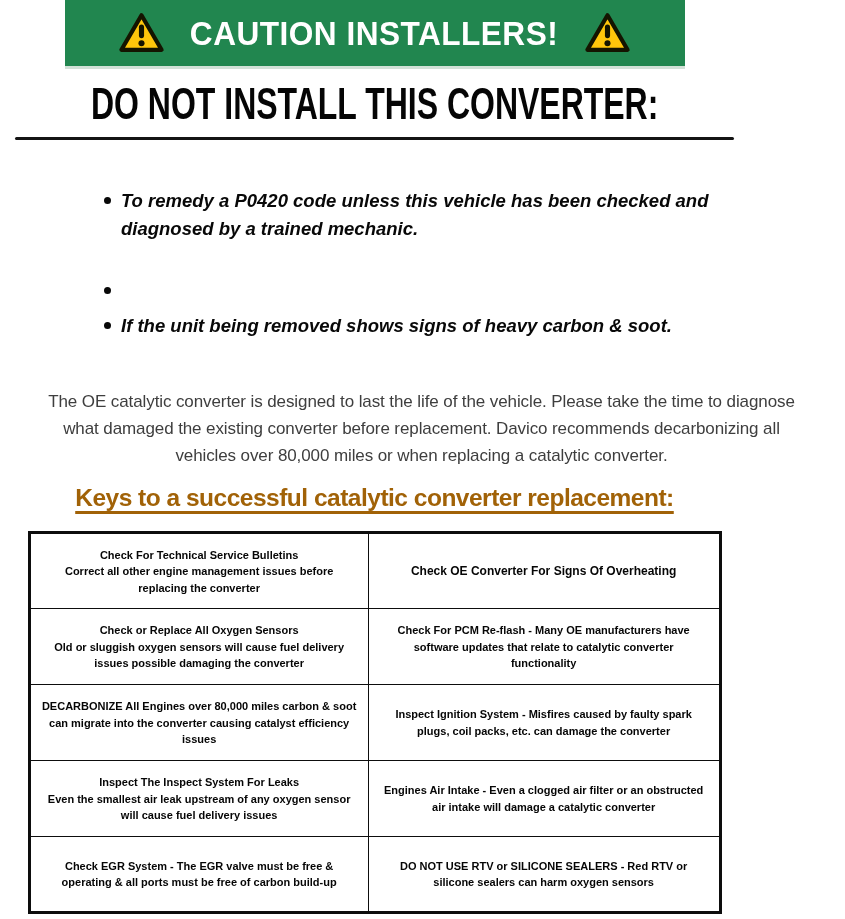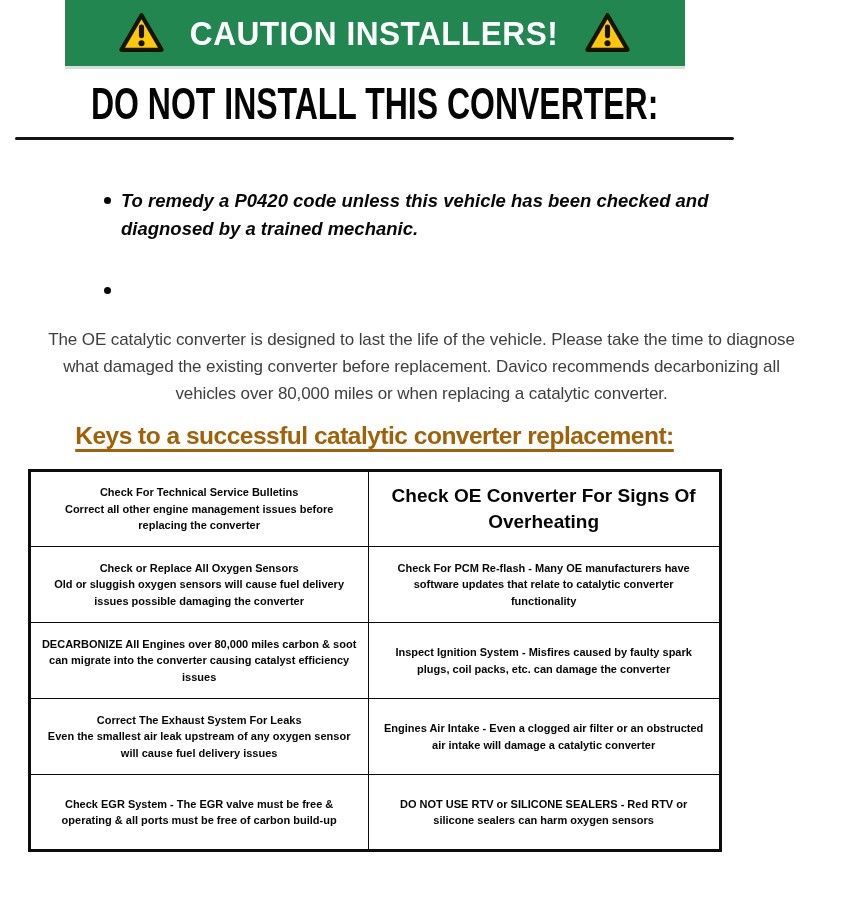--- a/index.html
+++ b/index.html
@@ -74,21 +74,21 @@
     border:3px solid #0d0d0d;
   }
   table.keys-table col.c-left  { width:49.1%; }
   table.keys-table col.c-right { width:50.9%; }
   table.keys-table td {
     border:1.5px solid #0d0d0d;
     height:76px; vertical-align:middle; text-align:center;
     font-weight:700; font-size:11px; line-height:1.5; color:#060606;
     padding:4px 11px; white-space:pre-line;
   }
-  table.keys-table td.big { font-size:19px; line-height:1.4; }
+  table.keys-table td.big { font-size:12px; line-height:1.4; }
 </style>
 </head>
 <body>
 
 <div class="flyer">
 
   <div class="banner-wrap">
     <div class="banner">
       <svg class="warn-svg" viewBox="0 0 100 90">
         <path d="M50 7 L93 81 L7 81 Z" fill="#ffc60b" stroke="#141400" stroke-width="9" stroke-linejoin="round"></path>
@@ -107,20 +107,21 @@
 
   <div class="main-heading">
     <span>DO NOT INSTALL THIS CONVERTER:</span>
   </div>
   <div class="rule"></div>
 
   <ul class="bullets">
     <li><span class="dot"></span><span>To remedy a P0420 code unless this vehicle has been checked and
 diagnosed by a trained mechanic.</span></li>
     <li><span class="dot"></span></li>
+    <li><span class="dot"></span><span>If the unit being removed shows signs of heavy carbon &amp; soot.</span></li>
   </ul>
 
   <div class="paragraph">The OE catalytic converter is designed to last the life of the vehicle. Please take the time to diagnose
 what damaged the existing converter before replacement. Davico recommends decarbonizing all
 vehicles over 80,000 miles or when replacing a catalytic converter.</div>
 
   <div class="keys-heading">Keys to a successful catalytic converter replacement:</div>
 
   <table class="keys-table">
     <colgroup>
@@ -136,21 +137,21 @@
       <tr>
         <td>Check or Replace All Oxygen Sensors
 Old or sluggish oxygen sensors will cause fuel delivery issues possible damaging the converter</td>
         <td>Check For PCM Re-flash - Many OE manufacturers have software updates that relate to catalytic converter functionality</td>
       </tr>
       <tr>
         <td>DECARBONIZE All Engines over 80,000 miles carbon &amp; soot can migrate into the converter causing catalyst efficiency issues</td>
         <td>Inspect Ignition System - Misfires caused by faulty spark plugs, coil packs, etc. can damage the converter</td>
       </tr>
       <tr>
-        <td>Correct The Exhaust System For Leaks
+        <td>Inspect The Inspect System For Leaks
 Even the smallest air leak upstream of any oxygen sensor will cause fuel delivery issues</td>
         <td>Engines Air Intake - Even a clogged air filter or an obstructed air intake will damage a catalytic converter</td>
       </tr>
       <tr>
         <td>Check EGR System - The EGR valve must be free &amp; operating &amp; all ports must be free of carbon build-up</td>
         <td>DO NOT USE RTV or SILICONE SEALERS - Red RTV or silicone sealers can harm oxygen sensors</td>
       </tr>
 
     </tbody>
   </table>

